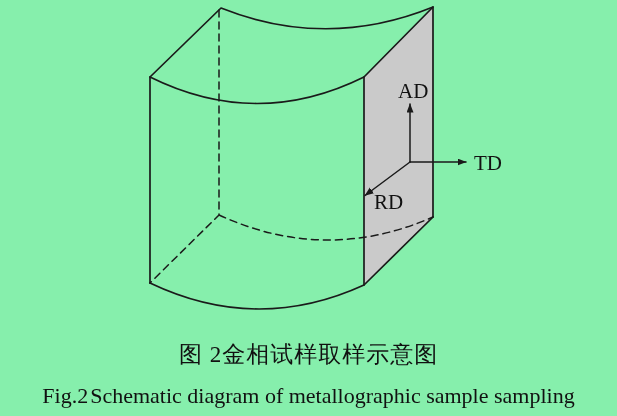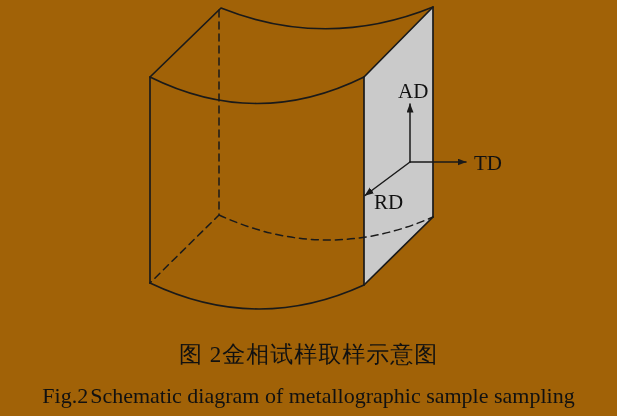--- a/index.html
+++ b/index.html
@@ -4,21 +4,21 @@
 <style>
   html, body {
     margin: 0;
     padding: 0;
     background: #ffffff;
   }
   .page {
     position: relative;
     width: 617px;
     height: 416px;
-    background: #a16207;
+    background: #86efac;
     overflow: hidden;
     font-family: "Liberation Serif", "DejaVu Serif", serif;
     color: #111111;
   }
   .diagram-svg {
     position: absolute;
     left: 0;
     top: 0;
   }
   .axis-label {

